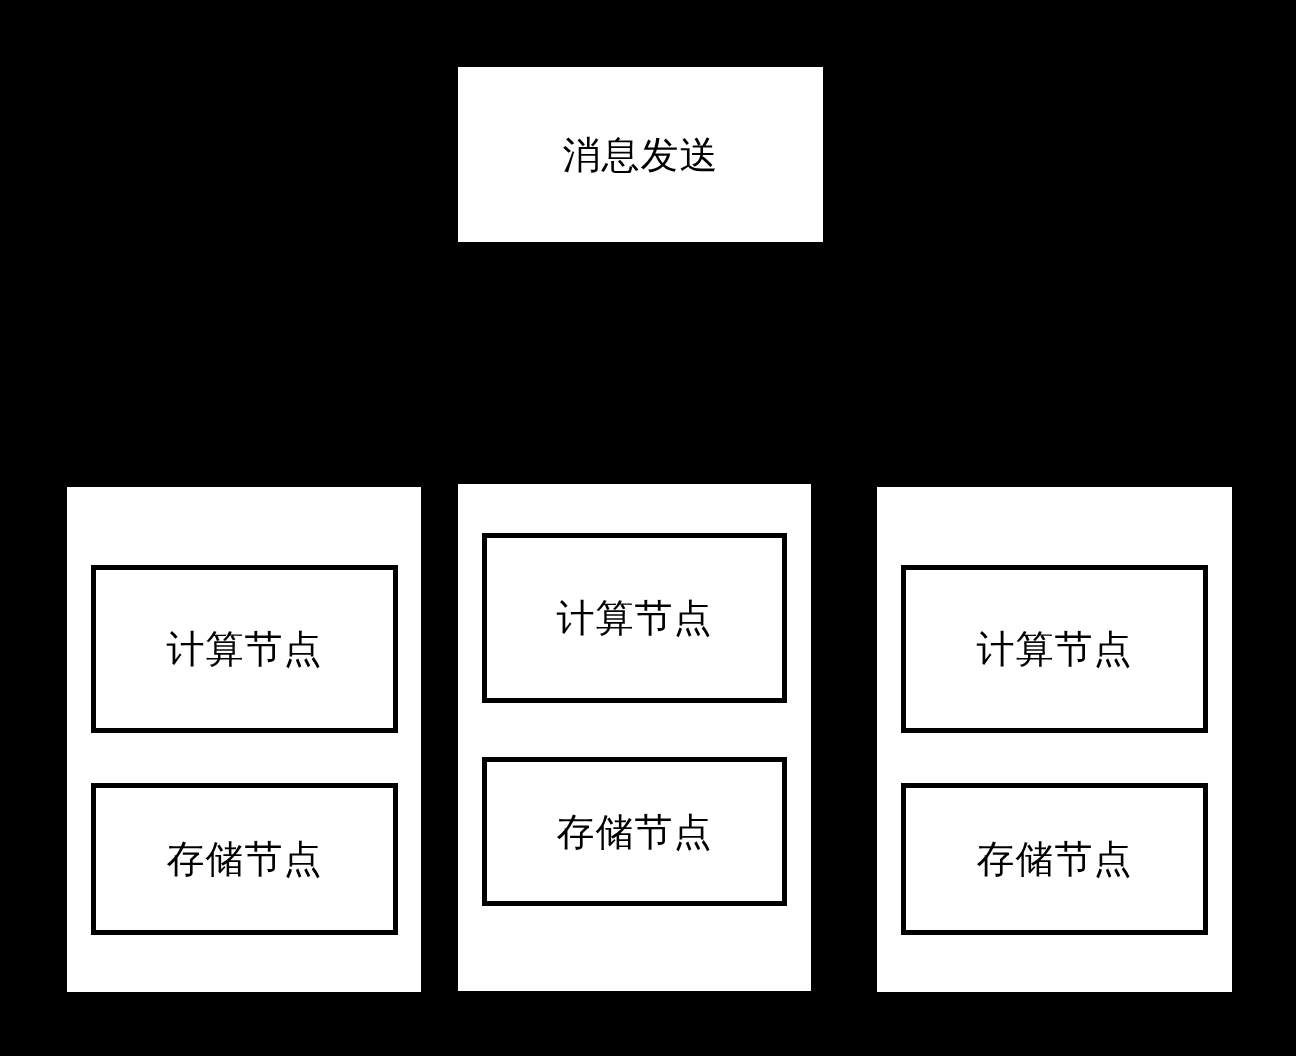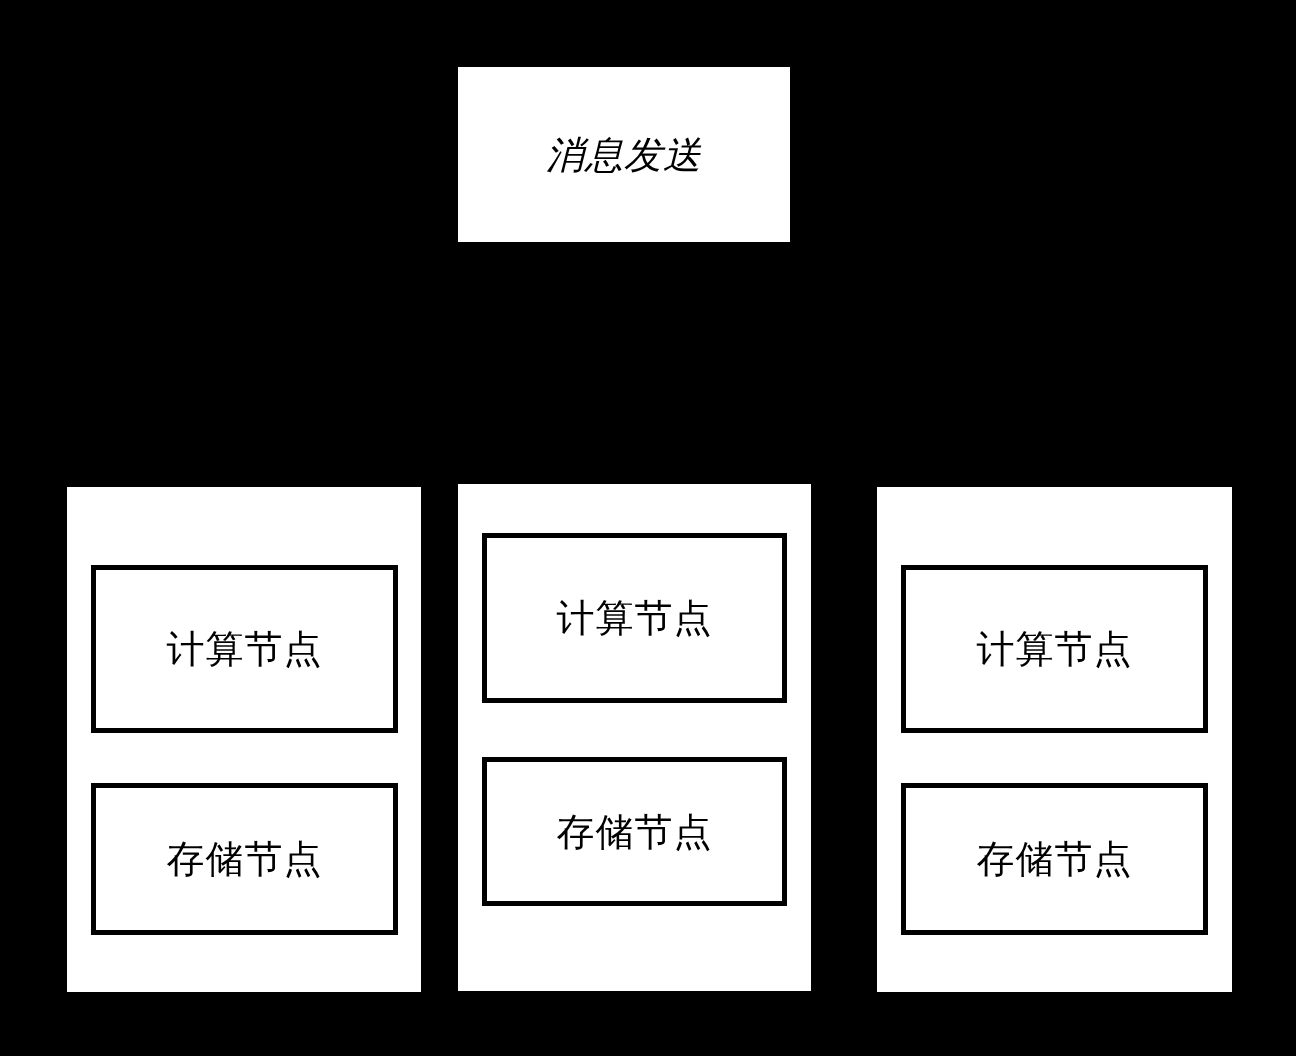--- a/index.html
+++ b/index.html
@@ -16,28 +16,27 @@
     width: 1296px;
     height: 1056px;
     background: #000000;
     overflow: hidden;
   }
   
   .msg-box {
     position: absolute;
     left: 458px;
     top: 67px;
-    width: 332px;
+    width: 365px;
     height: 175px;
     background: #ffffff;
     display: flex;
     align-items: center;
     justify-content: center;
     box-sizing: border-box;
-    font-style: italic;
   }
   .msg-box .label {
     color: #000000;
     font-size: 38px;
     line-height: 1;
     letter-spacing: 1px;
     white-space: nowrap;
   }
   
   .column {

